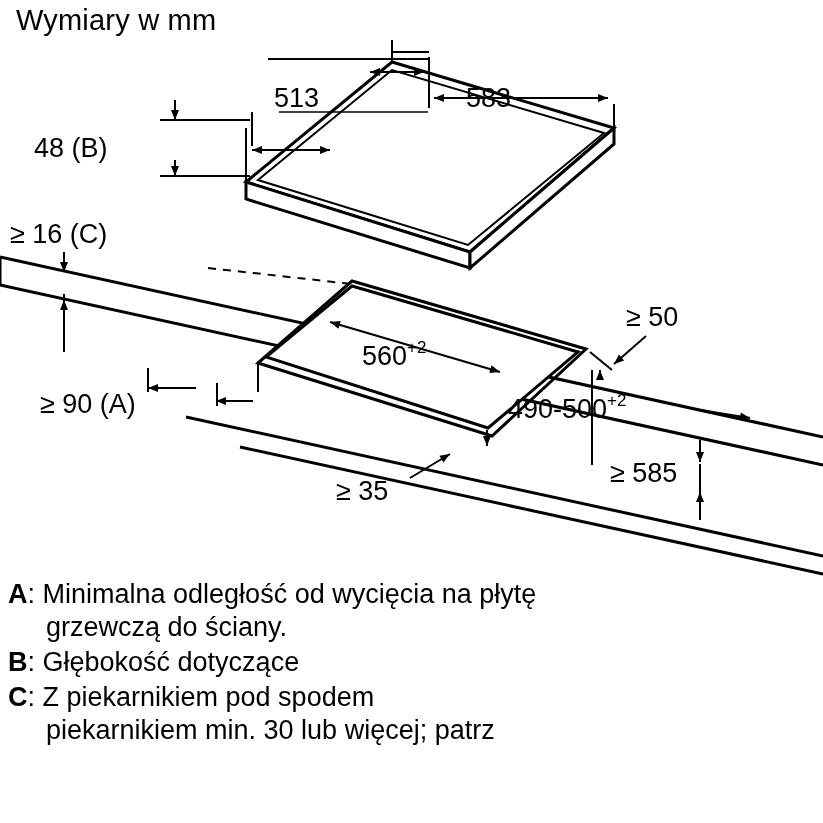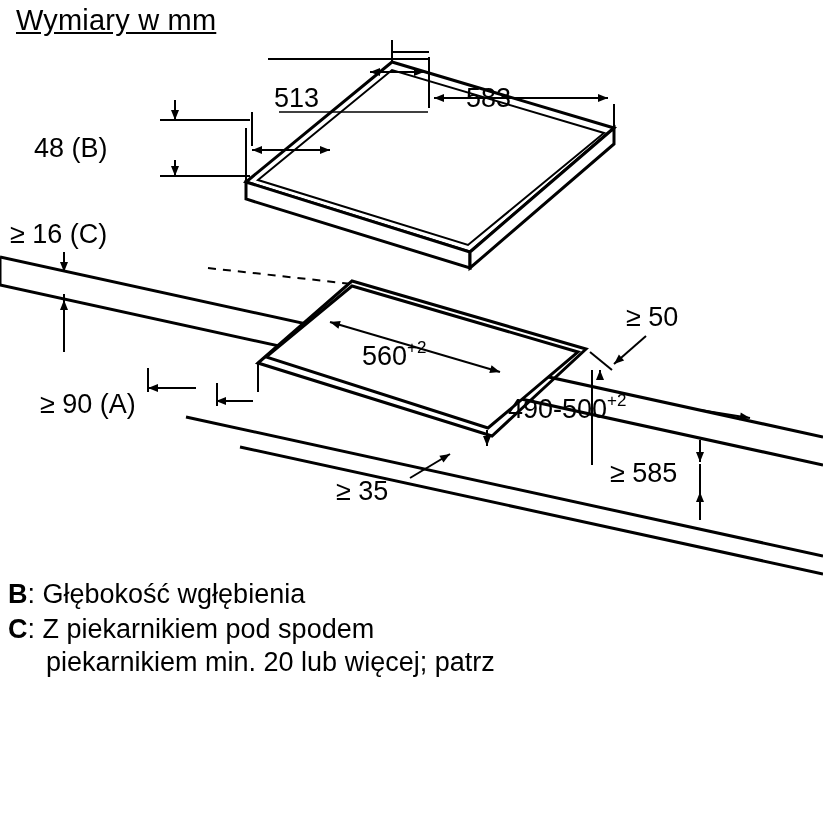--- a/index.html
+++ b/index.html
@@ -19,21 +19,20 @@
     position: relative;
     width: 823px;
     height: 823px;
   }
   .title {
     position: absolute;
     left: 16px;
     top: 4px;
     font-size: 29px;
     letter-spacing: 0.2px;
-    text-decoration: underline;
   }
   svg.diagram {
     position: absolute;
     left: 0;
     top: 0;
     width: 823px;
     height: 823px;
   }
   .legend {
     position: absolute;
@@ -195,21 +194,25 @@
       <line x1="592" y1="370" x2="592" y2="465" stroke="#000" stroke-width="2"></line>
       <line x1="700" y1="410" x2="750" y2="418" stroke="#000" stroke-width="2" marker-end="url(#arrow)"></line>
       <line x1="700" y1="464" x2="700" y2="492" stroke="#000" stroke-width="2"></line>
       <line x1="700" y1="520" x2="700" y2="492" stroke="#000" stroke-width="2" marker-end="url(#arrow)"></line>
       <line x1="700" y1="440" x2="700" y2="462" stroke="#000" stroke-width="2" marker-end="url(#arrow)"></line>
     </g>
   </svg>
 
   <div class="legend">
     <div class="legend-row">
-      <span class="legend-key">B</span><span class="legend-text">: </span><span class="legend-text">Głębokość wgłębienia</span>
+      <span class="legend-key">A</span><span class="legend-text">: </span><span class="legend-text">Minimalna odległość od wycięcia na płytę</span>
+      <span class="legend-indent legend-text">grzewczą do ściany.</span>
+    </div>
+    <div class="legend-row">
+      <span class="legend-key">B</span><span class="legend-text">: </span><span class="legend-text">Głębokość dotyczące</span>
     </div>
     <div class="legend-row">
       <span class="legend-key">C</span><span class="legend-text">: </span><span class="legend-text">Z piekarnikiem pod spodem</span>
-      <span class="legend-indent legend-text">piekarnikiem min. 20 lub więcej; patrz</span>
+      <span class="legend-indent legend-text">piekarnikiem min. 30 lub więcej; patrz</span>
     </div>
   </div>
 
 </div>
 
 </body></html>

